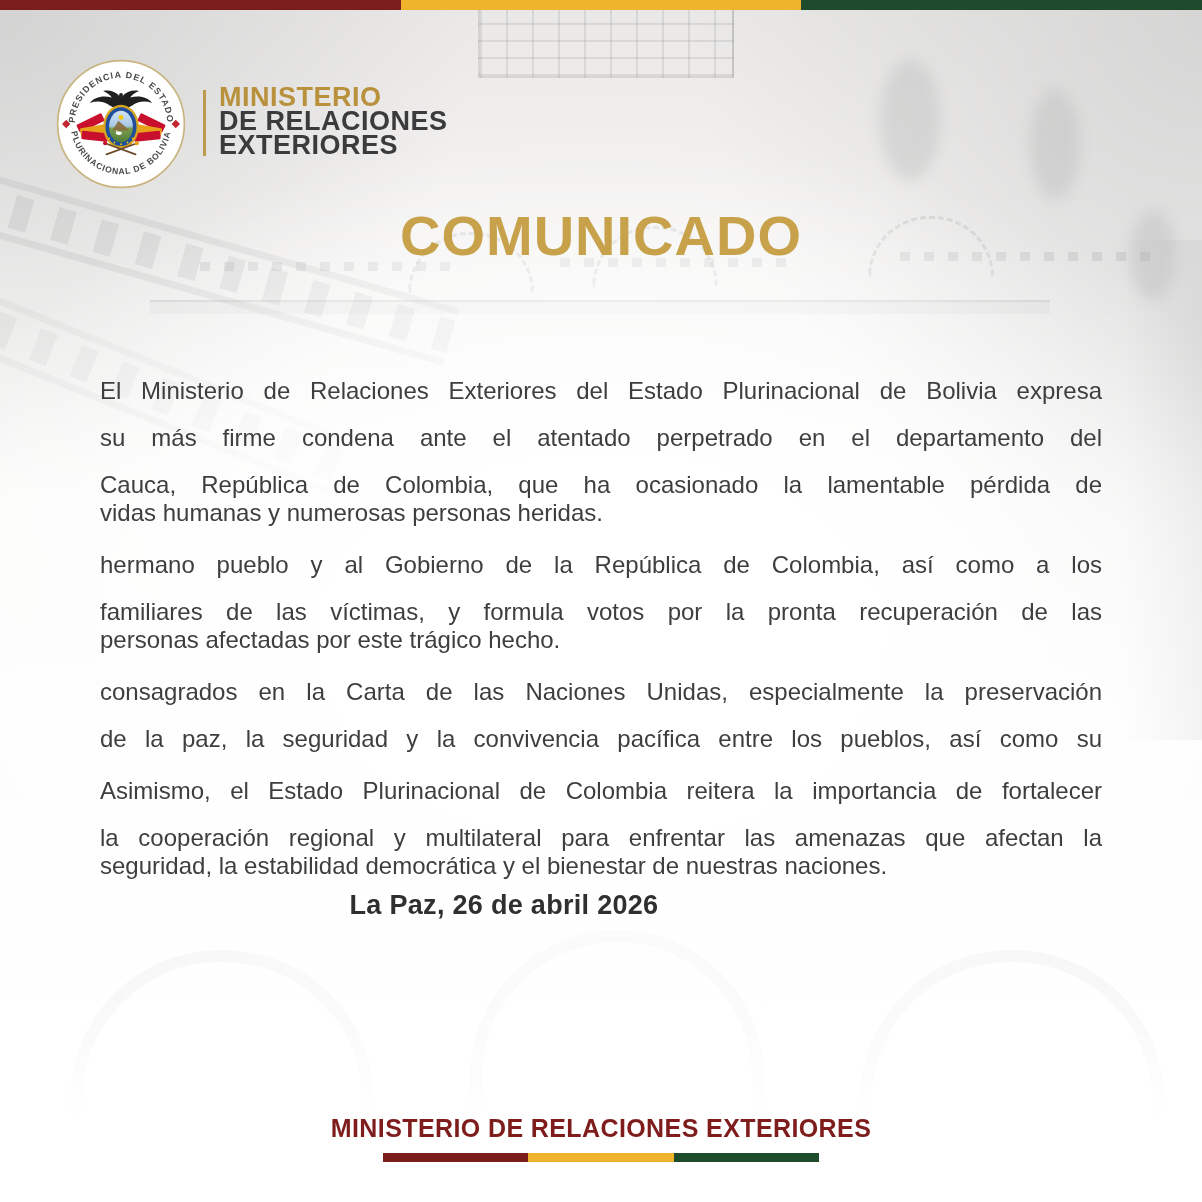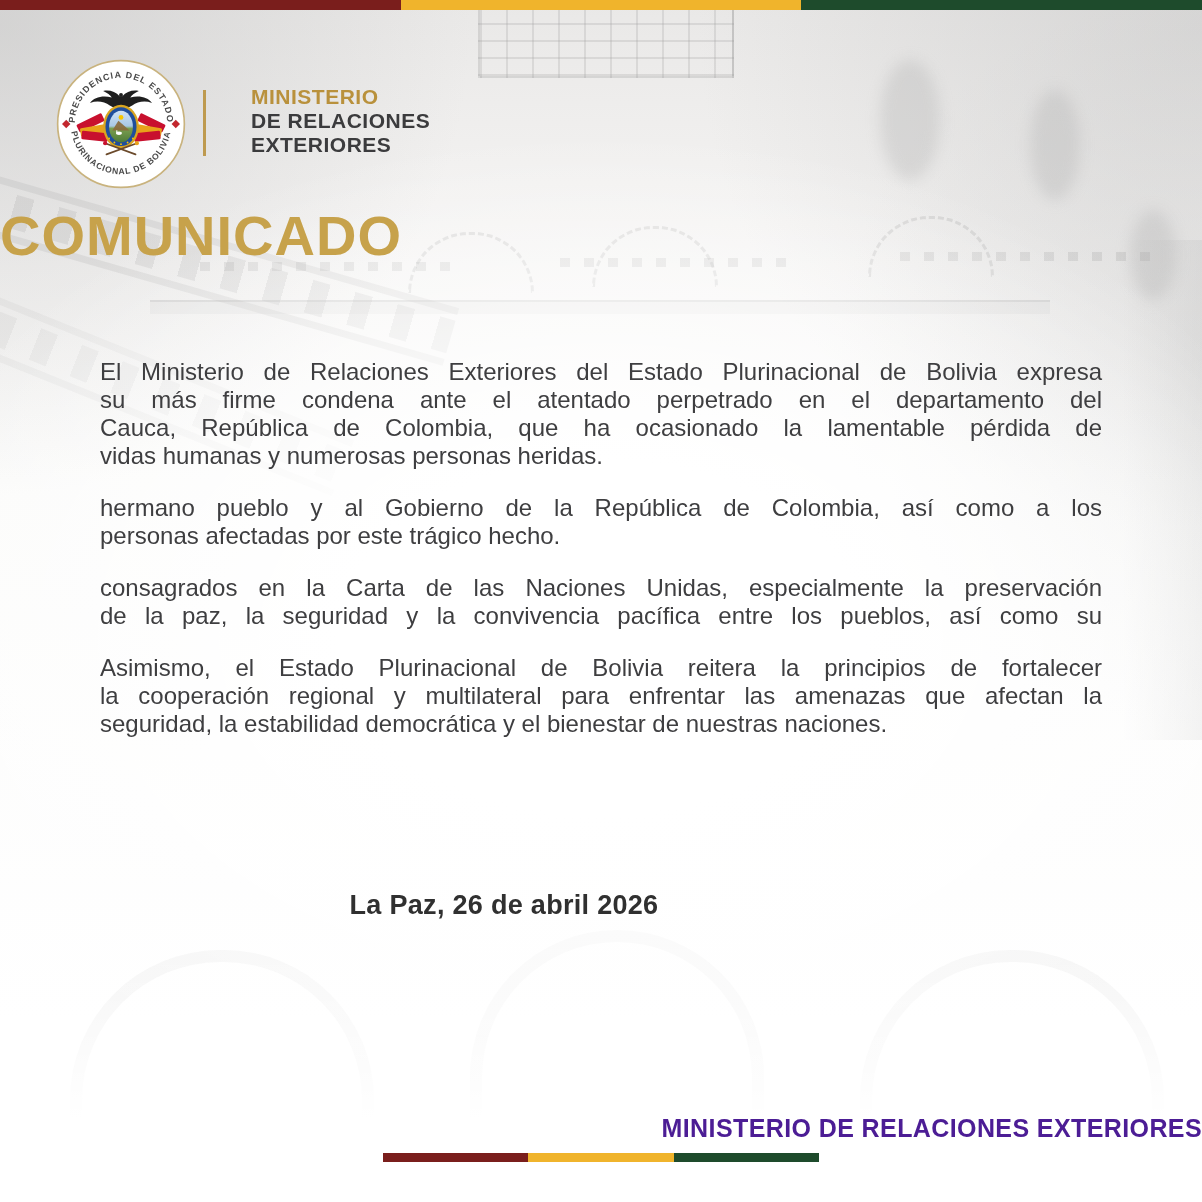--- a/index.html
+++ b/index.html
@@ -72,38 +72,38 @@
   .top-stripe .seg{flex:1 1 33.33%;height:100%;}
   .footer-bar{
     position:absolute;left:50%;transform:translateX(-50%);
     top:1153px;width:436px;height:9px;display:flex;
   }
   .footer-bar .seg{flex:1 1 33.33%;height:100%;}
   
   .seal{position:absolute;left:55px;top:58px;width:132px;height:132px;}
   .brand-rule{position:absolute;left:203px;top:90px;width:3px;height:66px;}
   .brand-text{position:absolute;left:219px;top:85px;font-weight:bold;
-    font-size:21px;line-height:24px;letter-spacing:.5px;color:#3b3b3d;white-space:nowrap;margin-left:32px;}
+    font-size:27px;line-height:24px;letter-spacing:.5px;color:#3b3b3d;white-space:nowrap;}
   
   .title{
-    position:absolute;left:0;top:206px;width:1202px;
+    position:absolute;left:0;top:206px;width:1202px;text-align:center;
     font-size:56px;line-height:60px;font-weight:bold;letter-spacing:1px;
   }
   .body-text{position:absolute;left:100px;top:358px;width:1002px;
     font-size:24px;line-height:28px;color:#3e3e40;}
   .para{margin:0 0 24px 0;}
   .line{text-align:left;}
-  .line.just{text-align:justify;text-align-last:justify;}
+  .line.just{text-align:justify;text-align-last:justify;margin-top:19px;}
   .dateline{
     position:absolute;left:0;top:888px;width:1008px;text-align:center;
     font-size:27px;line-height:34px;font-weight:bold;color:#303030;letter-spacing:.3px;
   }
   .footer-label{
-    position:absolute;left:0;top:1113px;width:1202px;text-align:right;
-    font-size:25px;line-height:30px;font-weight:bold;color:#4c1d95;letter-spacing:.4px;
+    position:absolute;left:0;top:1113px;width:1202px;text-align:center;
+    font-size:25px;line-height:30px;font-weight:bold;color:#7f1d1d;letter-spacing:.4px;
   }
 </style>
 </head>
 <body>
 
 <div class="canvas">
 
   <div class="bg-wash"></div>
   <div>
     <div class="skylight"></div>
@@ -213,28 +213,29 @@
 
   <div class="body-text">
       <div class="para">
         <div class="line just">El Ministerio de Relaciones Exteriores del Estado Plurinacional de Bolivia expresa</div>
         <div class="line just">su más firme condena ante el atentado perpetrado en el departamento del</div>
         <div class="line just">Cauca, República de Colombia, que ha ocasionado la lamentable pérdida de</div>
         <div class="line">vidas humanas y numerosas personas heridas.</div>
       </div>
       <div class="para">
         <div class="line just">hermano pueblo y al Gobierno de la República de Colombia, así como a los</div>
+        <div class="line just">familiares de las víctimas, y formula votos por la pronta recuperación de las</div>
         <div class="line">personas afectadas por este trágico hecho.</div>
       </div>
       <div class="para">
         <div class="line just">consagrados en la Carta de las Naciones Unidas, especialmente la preservación</div>
         <div class="line just">de la paz, la seguridad y la convivencia pacífica entre los pueblos, así como su</div>
       </div>
       <div class="para">
-        <div class="line just">Asimismo, el Estado Plurinacional de Bolivia reitera la principios de fortalecer</div>
+        <div class="line just">Asimismo, el Estado Plurinacional de Colombia reitera la importancia de fortalecer</div>
         <div class="line just">la cooperación regional y multilateral para enfrentar las amenazas que afectan la</div>
         <div class="line">seguridad, la estabilidad democrática y el bienestar de nuestras naciones.</div>
       </div>
     </div>
 
   <div class="dateline">La Paz, 26 de abril 2026</div>
 
   <div class="footer-label">MINISTERIO DE RELACIONES EXTERIORES</div>
   <div class="footer-bar">
     <div class="seg" style="background: rgb(122, 30, 28);"></div>

